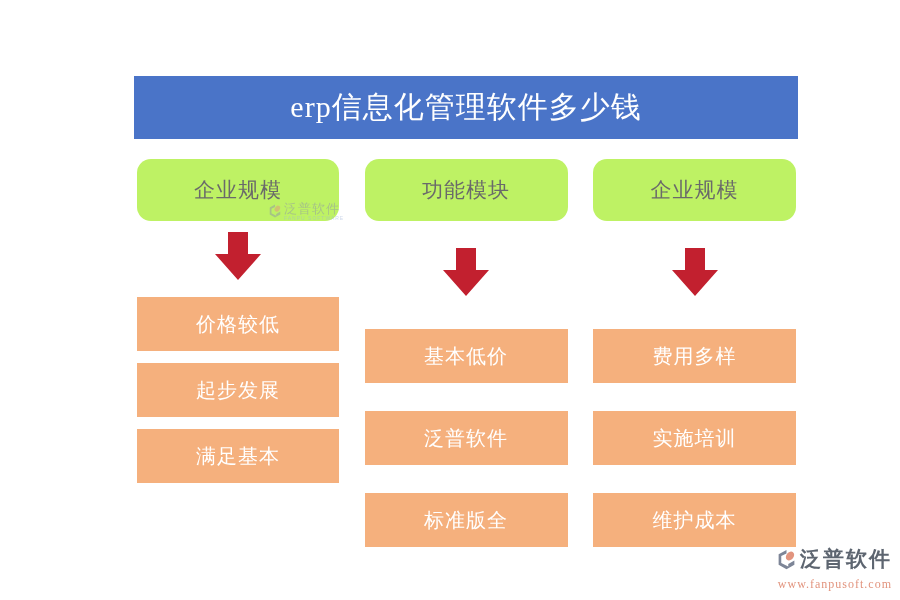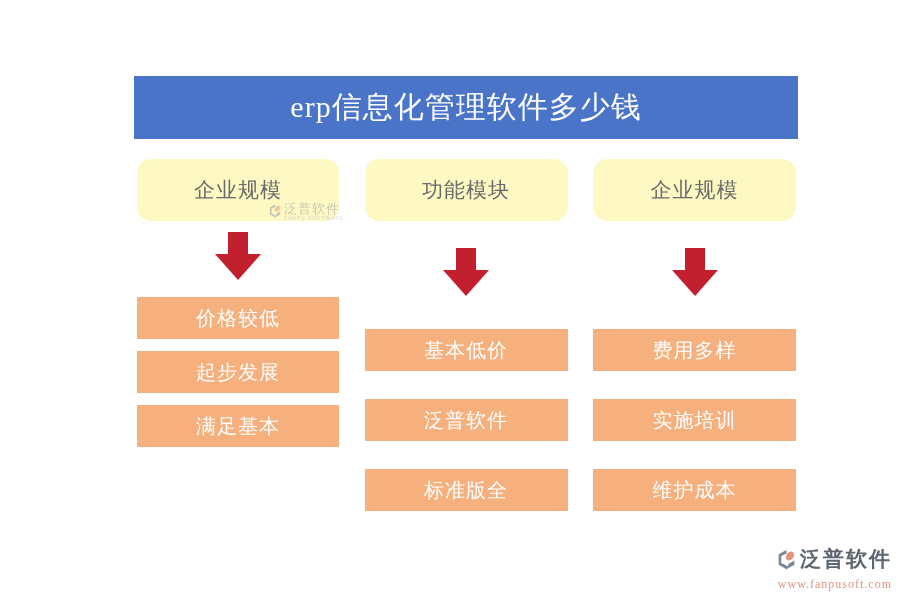--- a/index.html
+++ b/index.html
@@ -19,29 +19,29 @@
   
   .columns {
     position: absolute; left: 137px; top: 159px; width: 659px;
     display: flex; justify-content: space-between;
   }
   .column { width: 202px; display: flex; flex-direction: column; align-items: center; }
   .column.mid { width: 203px; gap: 16px; }
 
   .category {
     width: 100%; height: 62px; border-radius: 14px;
-    background: #fef9c3; color: #6a6a6a;
+    background: #bef264; color: #6a6a6a;
     display: flex; align-items: center; justify-content: center;
     font-size: 21px; letter-spacing: 1px;
   }
 
   .arrow-wrap { margin: 11px auto 17px auto; width: 46px; height: 48px; display: block; }
 
   .item {
-    width: 100%; height: 42px; margin-bottom: 12px;
+    width: 100%; height: 54px; margin-bottom: 12px;
     background: #f5b07d; color: #ffffff;
     display: flex; align-items: center; justify-content: center;
     font-size: 20px; letter-spacing: 1px;
   }
   .item:last-child { margin-bottom: 8px; }
 
   
   .watermark {
     position: absolute; left: 268px; top: 202px; width: 90px;
     opacity: 0.5; display: flex; align-items: flex-start; gap: 2px;

